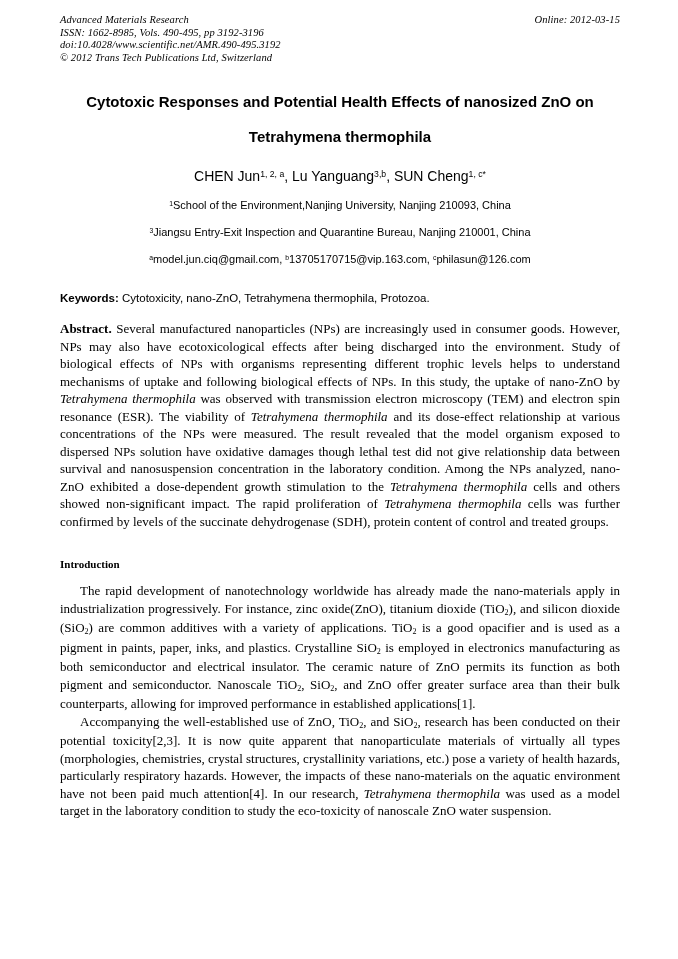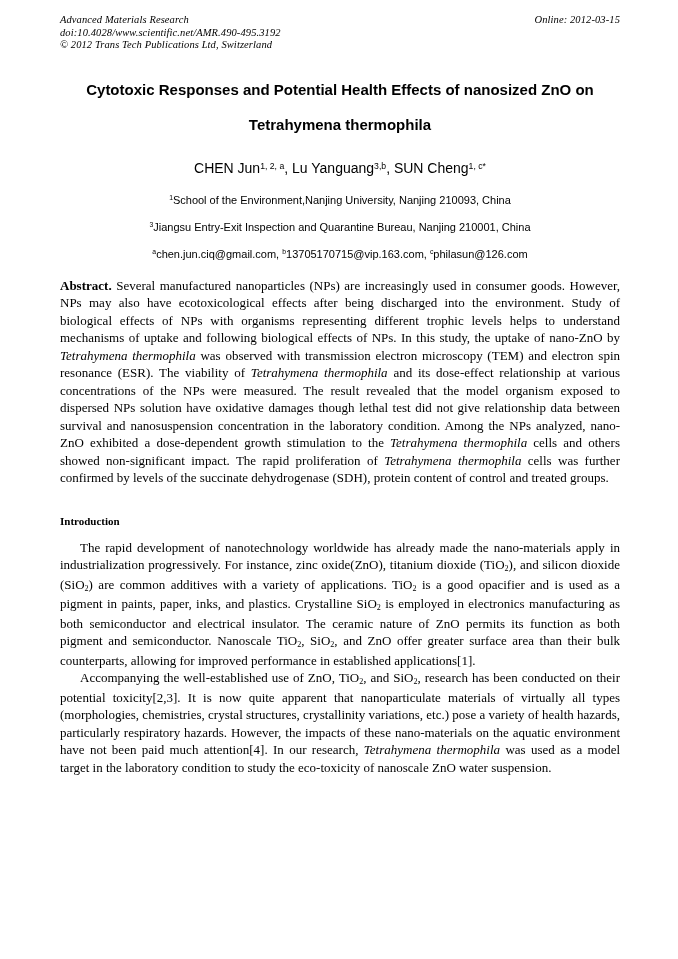--- a/index.html
+++ b/index.html
@@ -31,21 +31,21 @@
     line-height: 18px;
     text-align: center;
   }
   .title-1 { margin-top: 29px; }
   .title-2 { margin-top: 17px; }
   .authors {
     margin-top: 22px;
     text-align: center;
     font-family: "Liberation Sans", sans-serif;
     font-size: 14px;
-    line-height: 24px;
+    line-height: 17px;
   }
   .affil, .emails {
     margin-top: 11px;
     text-align: center;
     font-family: "Liberation Sans", sans-serif;
     font-size: 11px;
     line-height: 14px;
   }
   .keywords {
     margin-top: 23px;
@@ -81,36 +81,38 @@
   .bd  { font-weight: bold; }
 </style>
 </head>
 <body>
 
 <div class="page">
 
   <div class="pdf-header">
     <div>
       <div>Advanced Materials Research</div>
+      <div>ISSN: 1662-8985, Vols. 490-495, pp 3192-3196</div>
       <div>doi:10.4028/www.scientific.net/AMR.490-495.3192</div>
       <div>© 2012 Trans Tech Publications Ltd, Switzerland</div>
     </div>
     <div>Online: 2012-03-15</div>
   </div>
 
   <div class="title title-1">Cytotoxic Responses and Potential Health Effects of nanosized ZnO on</div>
   <div class="title title-2">Tetrahymena thermophila</div>
 
   <div class="authors"><span>CHEN Jun</span><span class="sup">1, 2, a</span><span>, Lu Yanguang</span><span class="sup">3,b</span><span>, SUN Cheng</span><span class="sup">1, c*</span></div>
 
   <div class="affil"><span class="sup">1</span><span>School of the Environment,Nanjing University, Nanjing 210093, China</span></div>
   <div class="affil"><span class="sup">3</span><span>Jiangsu Entry-Exit Inspection and Quarantine Bureau, Nanjing 210001, China</span></div>
 
-  <div class="emails"><span class="sup">a</span><span>chen.jun.ciq@gmail.com, </span><span class="sup">b</span><span>13705170715@vip.163.com, </span><span class="sup">c</span><span>philasun@126.com</span></div>
+  <div class="emails"><span class="sup">a</span><span>model.jun.ciq@gmail.com, </span><span class="sup">b</span><span>13705170715@vip.163.com, </span><span class="sup">c</span><span>philasun@126.com</span></div>
 
+  <p class="keywords"><span class="bd">Keywords: </span><span>Cytotoxicity, nano-ZnO, Tetrahymena thermophila, Protozoa.</span></p>
 
   <p class="abstract"><span class="bd">Abstract. </span><span>Several manufactured nanoparticles (NPs) are increasingly used in consumer goods. However, NPs may also have ecotoxicological effects after being discharged into the environment. Study of biological effects of NPs with organisms representing different trophic levels helps to understand mechanisms of uptake and following biological effects of NPs. In this study, the uptake of nano-ZnO by </span><span class="it">Tetrahymena thermophila</span><span> was observed with transmission electron microscopy (TEM) and electron spin resonance (ESR). The viability of </span><span class="it">Tetrahymena thermophila</span><span> and its dose-effect relationship at various concentrations of the NPs were measured. The result revealed that the model organism exposed to dispersed NPs solution have oxidative damages though lethal test did not give relationship data between survival and nanosuspension concentration in the laboratory condition. Among the NPs analyzed, nano-ZnO exhibited a dose-dependent growth stimulation to the </span><span class="it">Tetrahymena thermophila</span><span> cells and others showed non-significant impact. The rapid proliferation of </span><span class="it">Tetrahymena thermophila</span><span> cells was further confirmed by levels of the succinate dehydrogenase (SDH), protein content of control and treated groups.</span></p>
 
   <h2 class="section-heading">Introduction</h2>
 
   <p class="body-par first"><span>The rapid development of nanotechnology worldwide has already made the nano-materials apply in industrialization progressively. For instance, zinc oxide(ZnO), titanium dioxide (TiO</span><span class="sub">2</span><span>), and silicon dioxide (SiO</span><span class="sub">2</span><span>) are common additives with a variety of applications. TiO</span><span class="sub">2</span><span> is a good opacifier and is used as a pigment in paints, paper, inks, and plastics. Crystalline SiO</span><span class="sub">2</span><span> is employed in electronics manufacturing as both semiconductor and electrical insulator. The ceramic nature of ZnO permits its function as both pigment and semiconductor. Nanoscale TiO</span><span class="sub">2</span><span>, SiO</span><span class="sub">2</span><span>, and ZnO offer greater surface area than their bulk counterparts, allowing for improved performance in established applications[1].</span></p>
   <p class="body-par"><span>Accompanying the well-established use of ZnO, TiO</span><span class="sub">2</span><span>, and SiO</span><span class="sub">2</span><span>, research has been conducted on their potential toxicity[2,3]. It is now quite apparent that nanoparticulate materials of virtually all types (morphologies, chemistries, crystal structures, crystallinity variations, etc.) pose a variety of health hazards, particularly respiratory hazards. However, the impacts of these nano-materials on the aquatic environment have not been paid much attention[4]. In our research, </span><span class="it">Tetrahymena thermophila</span><span> was used as a model target in the laboratory condition to study the eco-toxicity of nanoscale ZnO water suspension.</span></p>
 
 </div>
 

